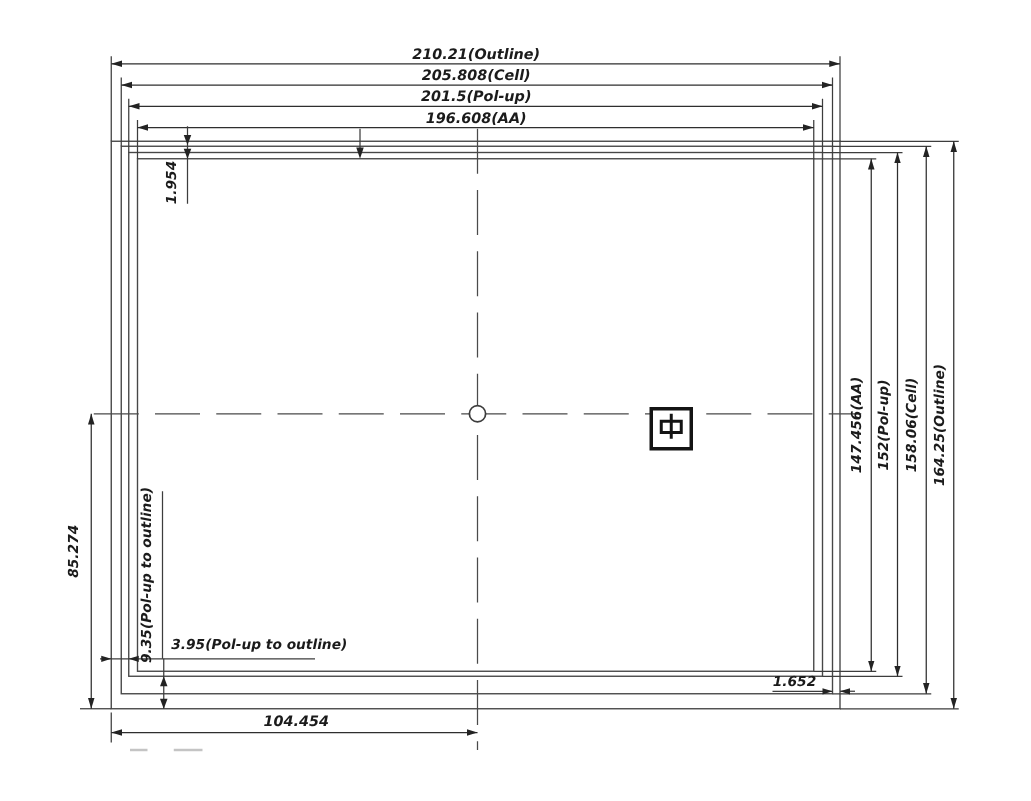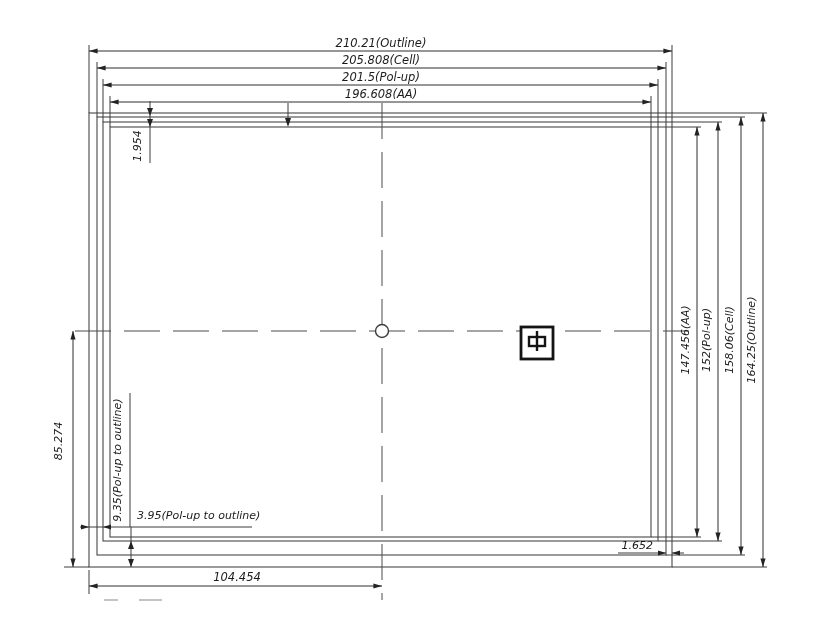--- a/index.html
+++ b/index.html
@@ -1,16 +1,16 @@
 <!DOCTYPE html>
 <html><head>
 <meta charset="utf-8">
 <style>
   html,body { margin:0; padding:0; background:#ffffff; }
-  .stage { position:relative; width:825px; height:641px; background:#ffffff; overflow:hidden; }
+  .stage { position:relative; width:825px; height:641px; background:#ffffff; overflow:hidden;font-weight:bold; }
   svg { display:block; }
   .ln  { stroke:#3d3d3d; stroke-width:1; fill:none; }
   .rct { stroke:#474747; stroke-width:1.1; fill:none; }
   .dim { stroke:#2e2e2e; stroke-width:1; fill:none; }
   .cl  { stroke:#4a4a4a; stroke-width:1; fill:none; stroke-dasharray:36 13; }
   .faint { stroke:#c4c4c4; stroke-width:2; fill:none; }
   .arr { fill:#232323; stroke:none; }
   .txt { font-family:"DejaVu Sans", sans-serif; font-style:italic; font-size:11.5px; fill:#1b1b1b; }
   .txs { font-family:"DejaVu Sans", sans-serif; font-style:italic; font-size:11px; fill:#1b1b1b; }
   .mark { stroke:#141414; fill:none; }

